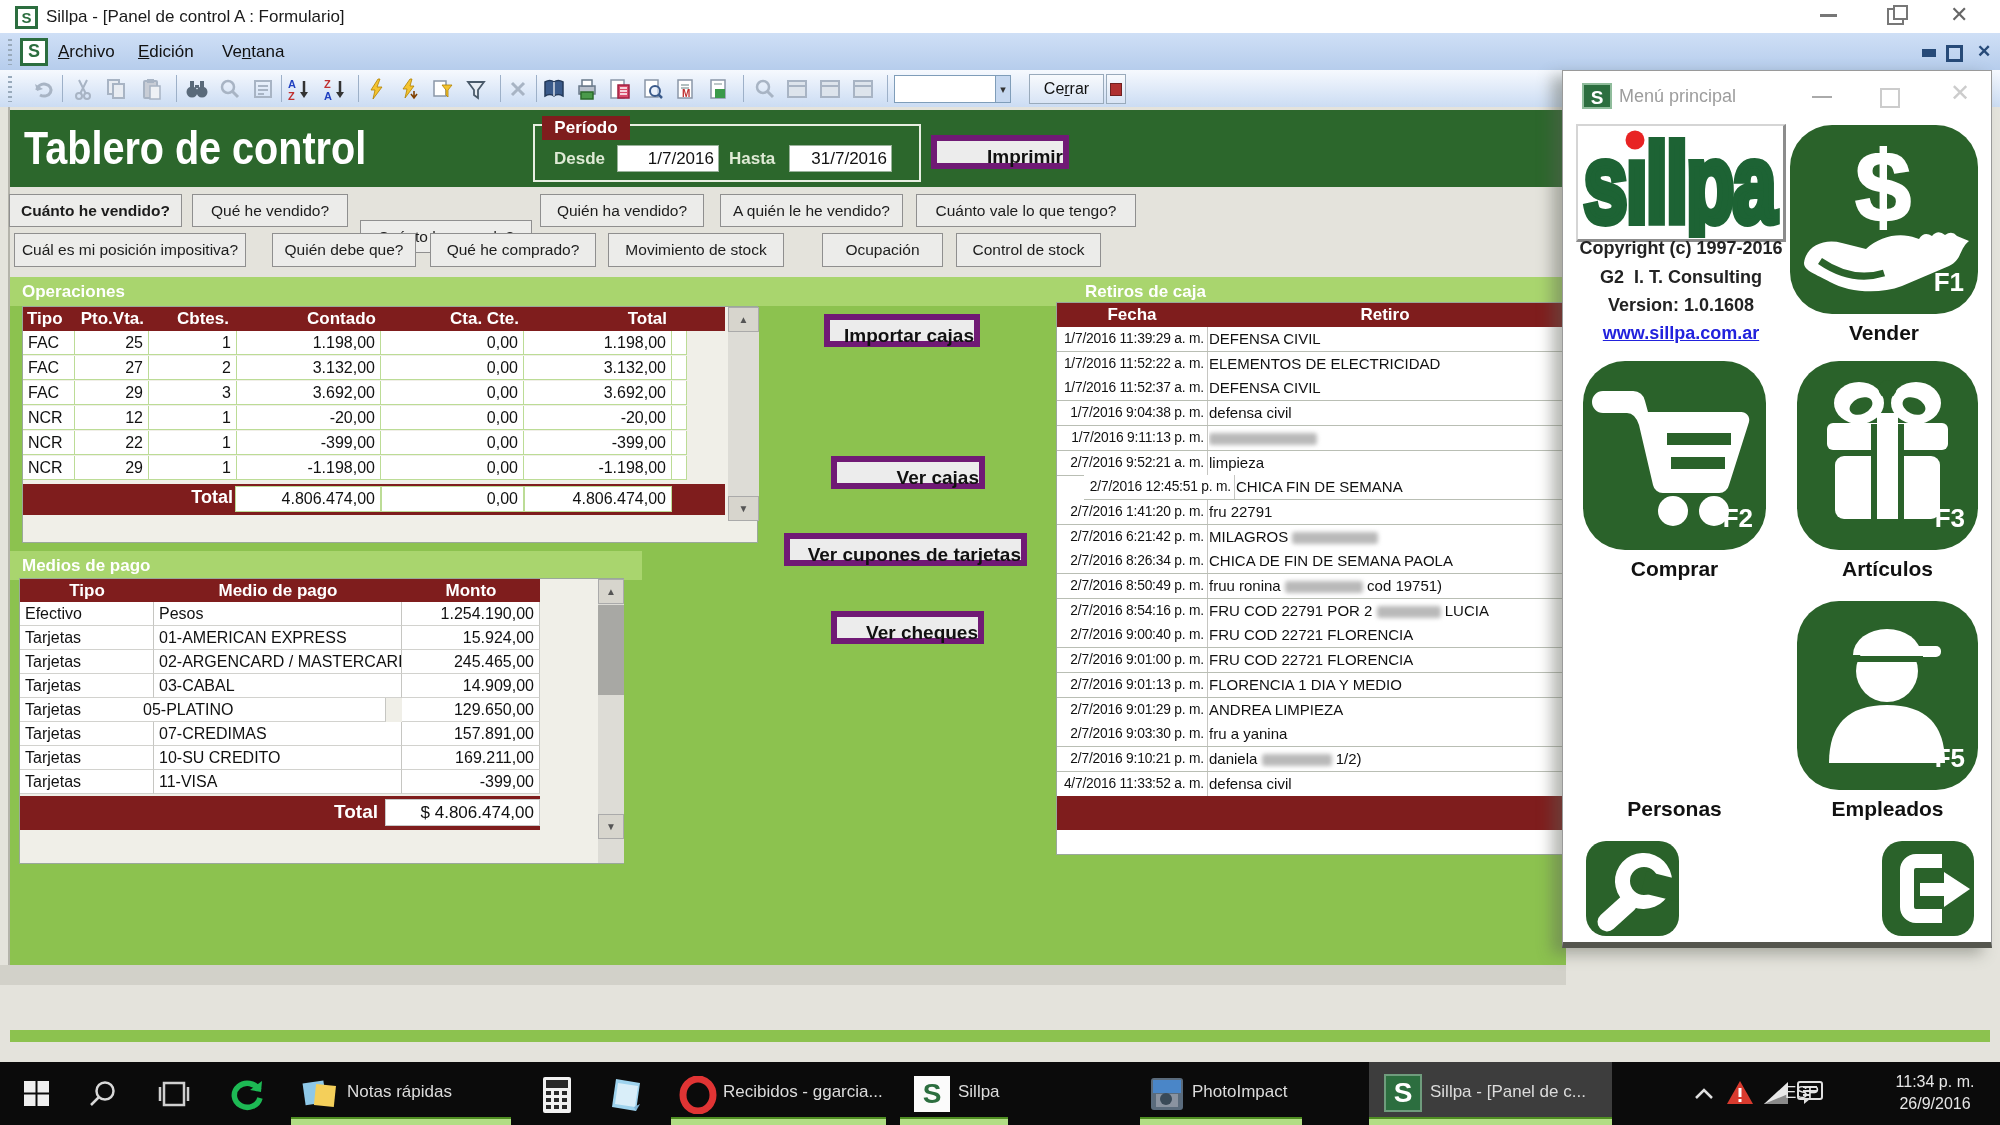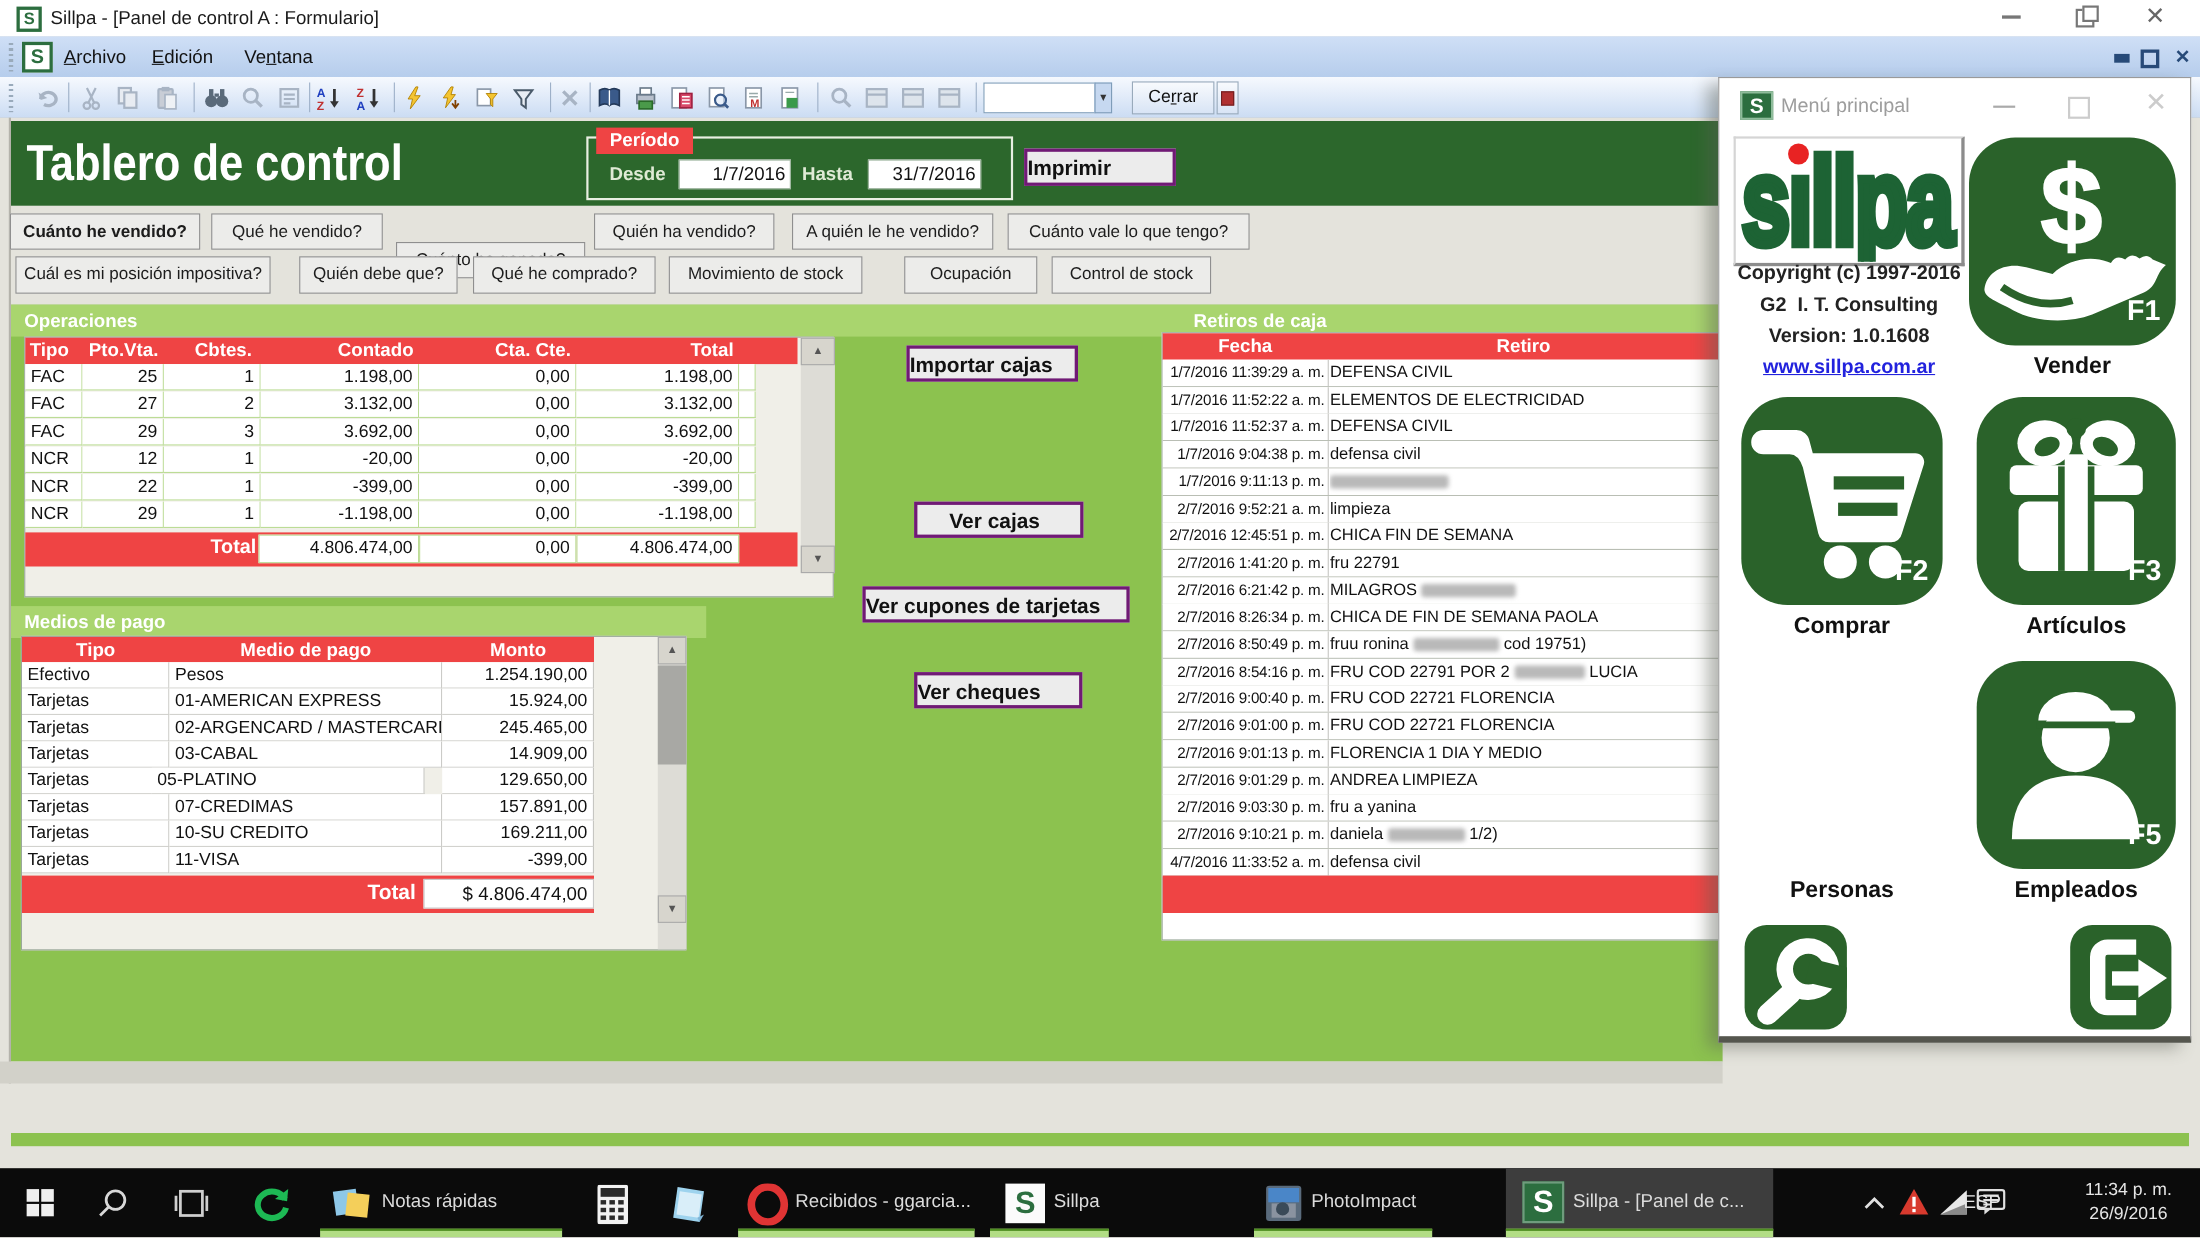--- a/index.html
+++ b/index.html
@@ -18,23 +18,23 @@
   .menuitem u{text-decoration:underline;}
   
   #mdi{left:0;top:107px;width:2000px;height:955px;background:#e4e3dc;}
   .greenhdr{background:#2c672c;}
   .formgreen{background:#8cc24f;}
   .liteband{background:#a9d56e;}
   .glabel{color:#fff;font-weight:bold;font-size:17px;}
   .btn{position:absolute;background:#ececea;border:1px solid #8f8f8f;
     box-sizing:border-box;color:#1c1c1c;font-size:15.5px;text-align:center;white-space:nowrap;
     overflow:hidden;font-family:"Liberation Sans",sans-serif;}
-  .obtn{position:absolute;background:#ececec;border:3px solid #701a75;
-    box-sizing:border-box;color:#111;font-weight:bold;font-size:19px;text-align:left;}
-  .orange{background:#ef4444;}
+  .obtn{position:absolute;background:#ececec;border:6px solid #701a75;
+    box-sizing:border-box;color:#111;font-weight:bold;font-size:19px;text-align:right;}
+  .orange{background:#7f1d1d;}
   .ophd,.medhd{position:absolute;top:2px;color:#fff;font-weight:bold;font-size:17px;
     text-align:center;box-sizing:border-box;}
   .opc{background:#fff;border:1px solid #bcdc96;font-size:16px;color:#111;
     text-align:right;line-height:24px;padding-right:5px;box-sizing:border-box;}
   .sbbtn{position:absolute;width:31px;height:25px;background:#d7d5cd;border:1px solid #aaa;
     box-sizing:border-box;font-size:10px;color:#555;text-align:center;line-height:23px;}
   .oprow{position:absolute;left:0;width:649px;height:25px;}
   .oprow div{position:absolute;top:0;height:24px;background:#fff;border-right:1px solid #bcdc96;
     border-bottom:1px solid #bcdc96;box-sizing:border-box;font-size:16px;color:#111;
     line-height:23px;padding:0 5px;}
@@ -395,21 +395,21 @@
           <div class="r">defensa civil</div>
         </div>
         <div class="retrow" style="top:122.80000000000001px;">
 <div class="d">1/7/2016 9:11:13 p. m.</div>
           <div class="r"><span class="blur" style="width:108px;"></span></div>
         </div>
         <div class="retrow" style="top:147.5px;">
 <div class="d">2/7/2016 9:52:21 a. m.</div>
           <div class="r">limpieza</div>
         </div>
-        <div class="retrow" style="top:172.2px;">
+        <div class="retrow" style="top:172.2px;margin-left:27px;">
 <div class="d">2/7/2016 12:45:51 p. m.</div>
           <div class="r">CHICA FIN DE SEMANA</div>
         </div>
         <div class="retrow" style="top:196.89999999999998px;">
 <div class="d">2/7/2016 1:41:20 p. m.</div>
           <div class="r">fru 22791</div>
         </div>
         <div class="retrow" style="top:221.59999999999997px;">
 <div class="d">2/7/2016 6:21:42 p. m.</div>
           <div class="r">MILAGROS <span class="blur" style="width:86px;"></span></div>

